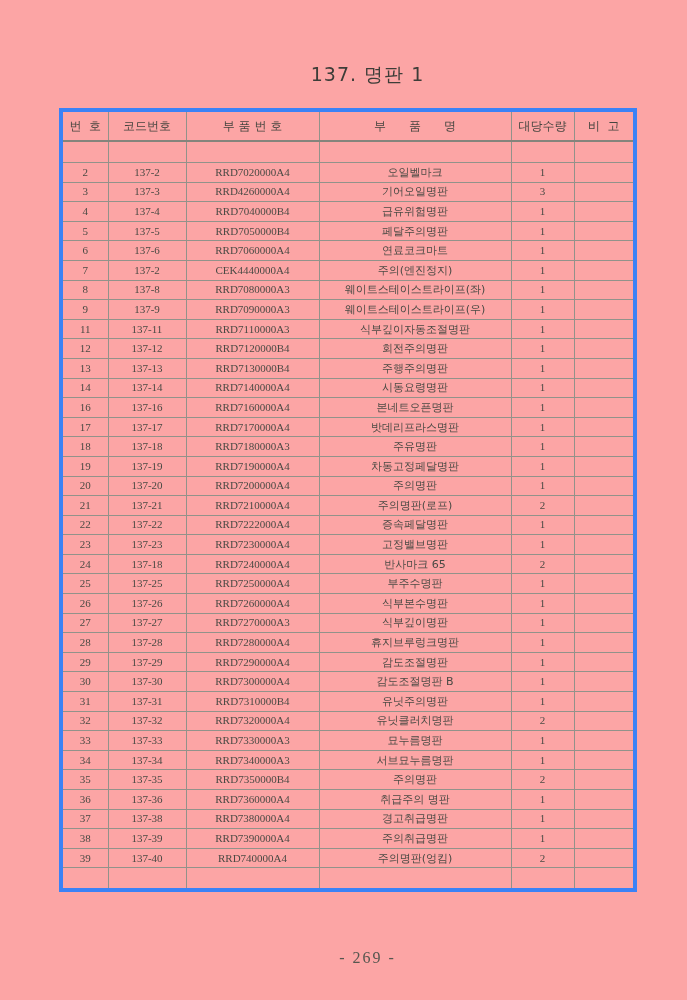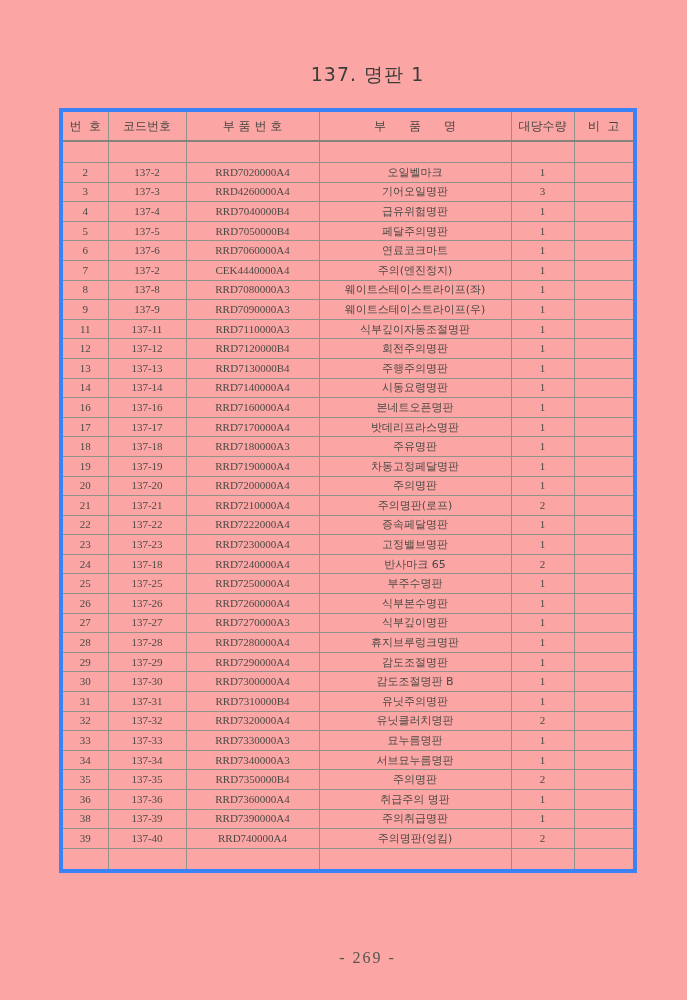--- a/index.html
+++ b/index.html
@@ -378,20 +378,28 @@
     </tr>
         <tr class="data-row">
       <td class="c-no">36</td>
       <td class="c-code">137-36</td>
       <td class="c-part">RRD7360000A4</td>
       <td class="c-name">취급주의 명판</td>
       <td class="c-qty">1</td>
       <td class="c-note"></td>
     </tr>
         <tr class="data-row">
+      <td class="c-no">37</td>
+      <td class="c-code">137-38</td>
+      <td class="c-part">RRD7380000A4</td>
+      <td class="c-name">경고취급명판</td>
+      <td class="c-qty">1</td>
+      <td class="c-note"></td>
+    </tr>
+        <tr class="data-row">
       <td class="c-no">38</td>
       <td class="c-code">137-39</td>
       <td class="c-part">RRD7390000A4</td>
       <td class="c-name">주의취급명판</td>
       <td class="c-qty">1</td>
       <td class="c-note"></td>
     </tr>
         <tr class="data-row">
       <td class="c-no">39</td>
       <td class="c-code">137-40</td>

